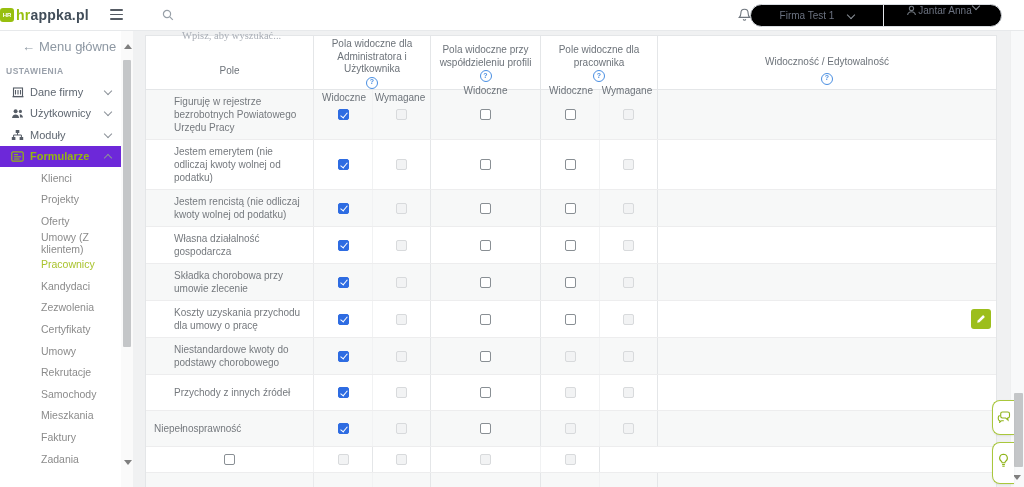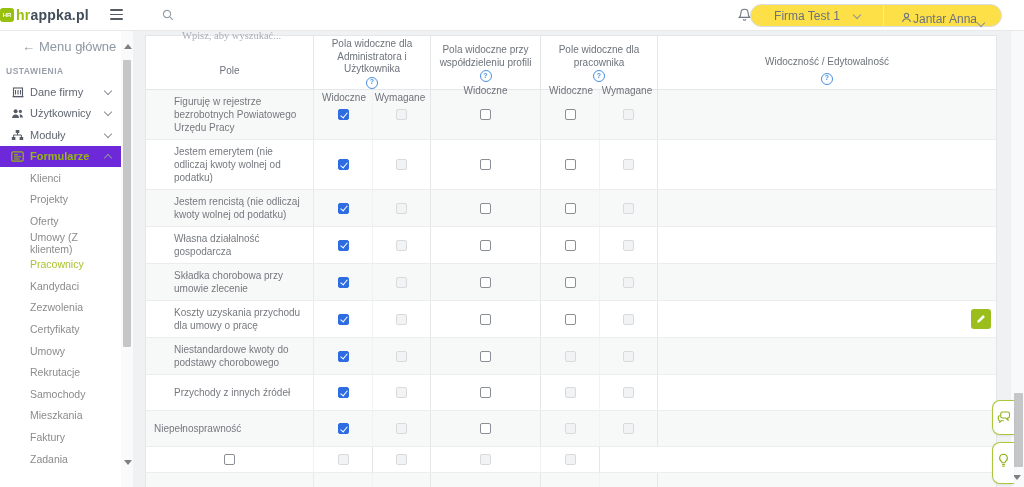--- a/index.html
+++ b/index.html
@@ -21,38 +21,38 @@
   .hamburger{position:absolute;left:110px;top:9px;width:13px;height:11px;display:flex;
     flex-direction:column;justify-content:space-between;cursor:pointer;}
   .hamburger i{display:block;height:1.6px;background:#555b63;border-radius:1px;}
   .search-wrap{position:absolute;left:162px;top:0;height:30px;display:flex;align-items:center;gap:6px;}
   .search-wrap svg{display:block;}
   .search-input{border:0;outline:0;background:transparent;font-size:10.5px;color:#6f767e;
     width:200px;font-family:Liberation Serif, serif;margin-top:40px;}
   .search-input::placeholder{color:#a9aeb6;}
   .bell{position:absolute;left:738px;top:8px;cursor:pointer;}
   .pill{position:absolute;right:22px;top:4px;width:250px;height:21px;border:1px solid #d9dde2;
-    border-radius:12px;background:#fde047;display:flex;align-items:stretch;font-size:12px;color:#6b7280;}
+    border-radius:12px;background:#000000;display:flex;align-items:stretch;font-size:10px;color:#6b7280;}
   .pill-left{width:132px;display:flex;align-items:center;justify-content:center;gap:14px;
     border-right:1px solid #e2e5e9;cursor:pointer;}
-  .pill-right{flex:1;display:flex;align-items:flex-end;justify-content:center;gap:1px;cursor:pointer;}
+  .pill-right{flex:1;display:flex;align-items:flex-start;justify-content:center;gap:1px;cursor:pointer;}
   .chev{display:inline-block;width:5px;height:5px;border-right:1px solid #8b9199;
     border-bottom:1px solid #8b9199;transform:rotate(45deg);margin-top:-2px;}
   .chev-up{transform:rotate(-135deg);margin-top:3px;}
   
   .sidebar{position:absolute;left:0;top:30px;width:121px;height:457px;background:#fff;z-index:10;}
   .side-back{padding:9px 0 5px 22px;font-size:13px;color:#8e98a3;cursor:pointer;}
   .side-back .arr{margin-right:4px;}
   .side-section{padding:7px 0 5px 6px;font-size:8.5px;color:#9aa1ab;letter-spacing:.5px;font-weight:bold;}
   .side-item{height:21.5px;display:flex;align-items:center;padding:0 8px 0 11px;cursor:pointer;
     font-size:11px;color:#5f6771;position:relative;}
   .side-item .ic{width:13px;height:13px;margin-right:6px;display:flex;align-items:center;justify-content:center;}
   .side-item .chev{position:absolute;right:10px;}
   .side-item.active{background:#6d28d9;color:#94b711;font-weight:bold;}
-  .side-sub{height:21.6px;display:flex;align-items:center;padding-left:30px;font-size:10.5px;
+  .side-sub{height:21.6px;display:flex;align-items:center;padding-left:41px;font-size:10.5px;
     color:#8b8b8b;cursor:pointer;}
   .side-sub.active{color:#a9c32d;}
   
   .sb{position:absolute;z-index:20;}
   .sb-side{left:121px;top:30px;width:12px;height:457px;background:#fafafa;}
   .sb-page{left:1010px;top:0;width:14px;height:487px;background:#f8f9fa;border-left:1px solid #eeeff0;}
   .sb-thumb{position:absolute;left:2px;width:8px;background:#c4c6c8;border-radius:1px;cursor:pointer;}
   .sb-arrow{position:absolute;left:3px;width:0;height:0;border-left:4px solid transparent;
     border-right:4px solid transparent;cursor:pointer;}
   .sb-arrow.up{border-bottom:5px solid #7f7f7f;}

